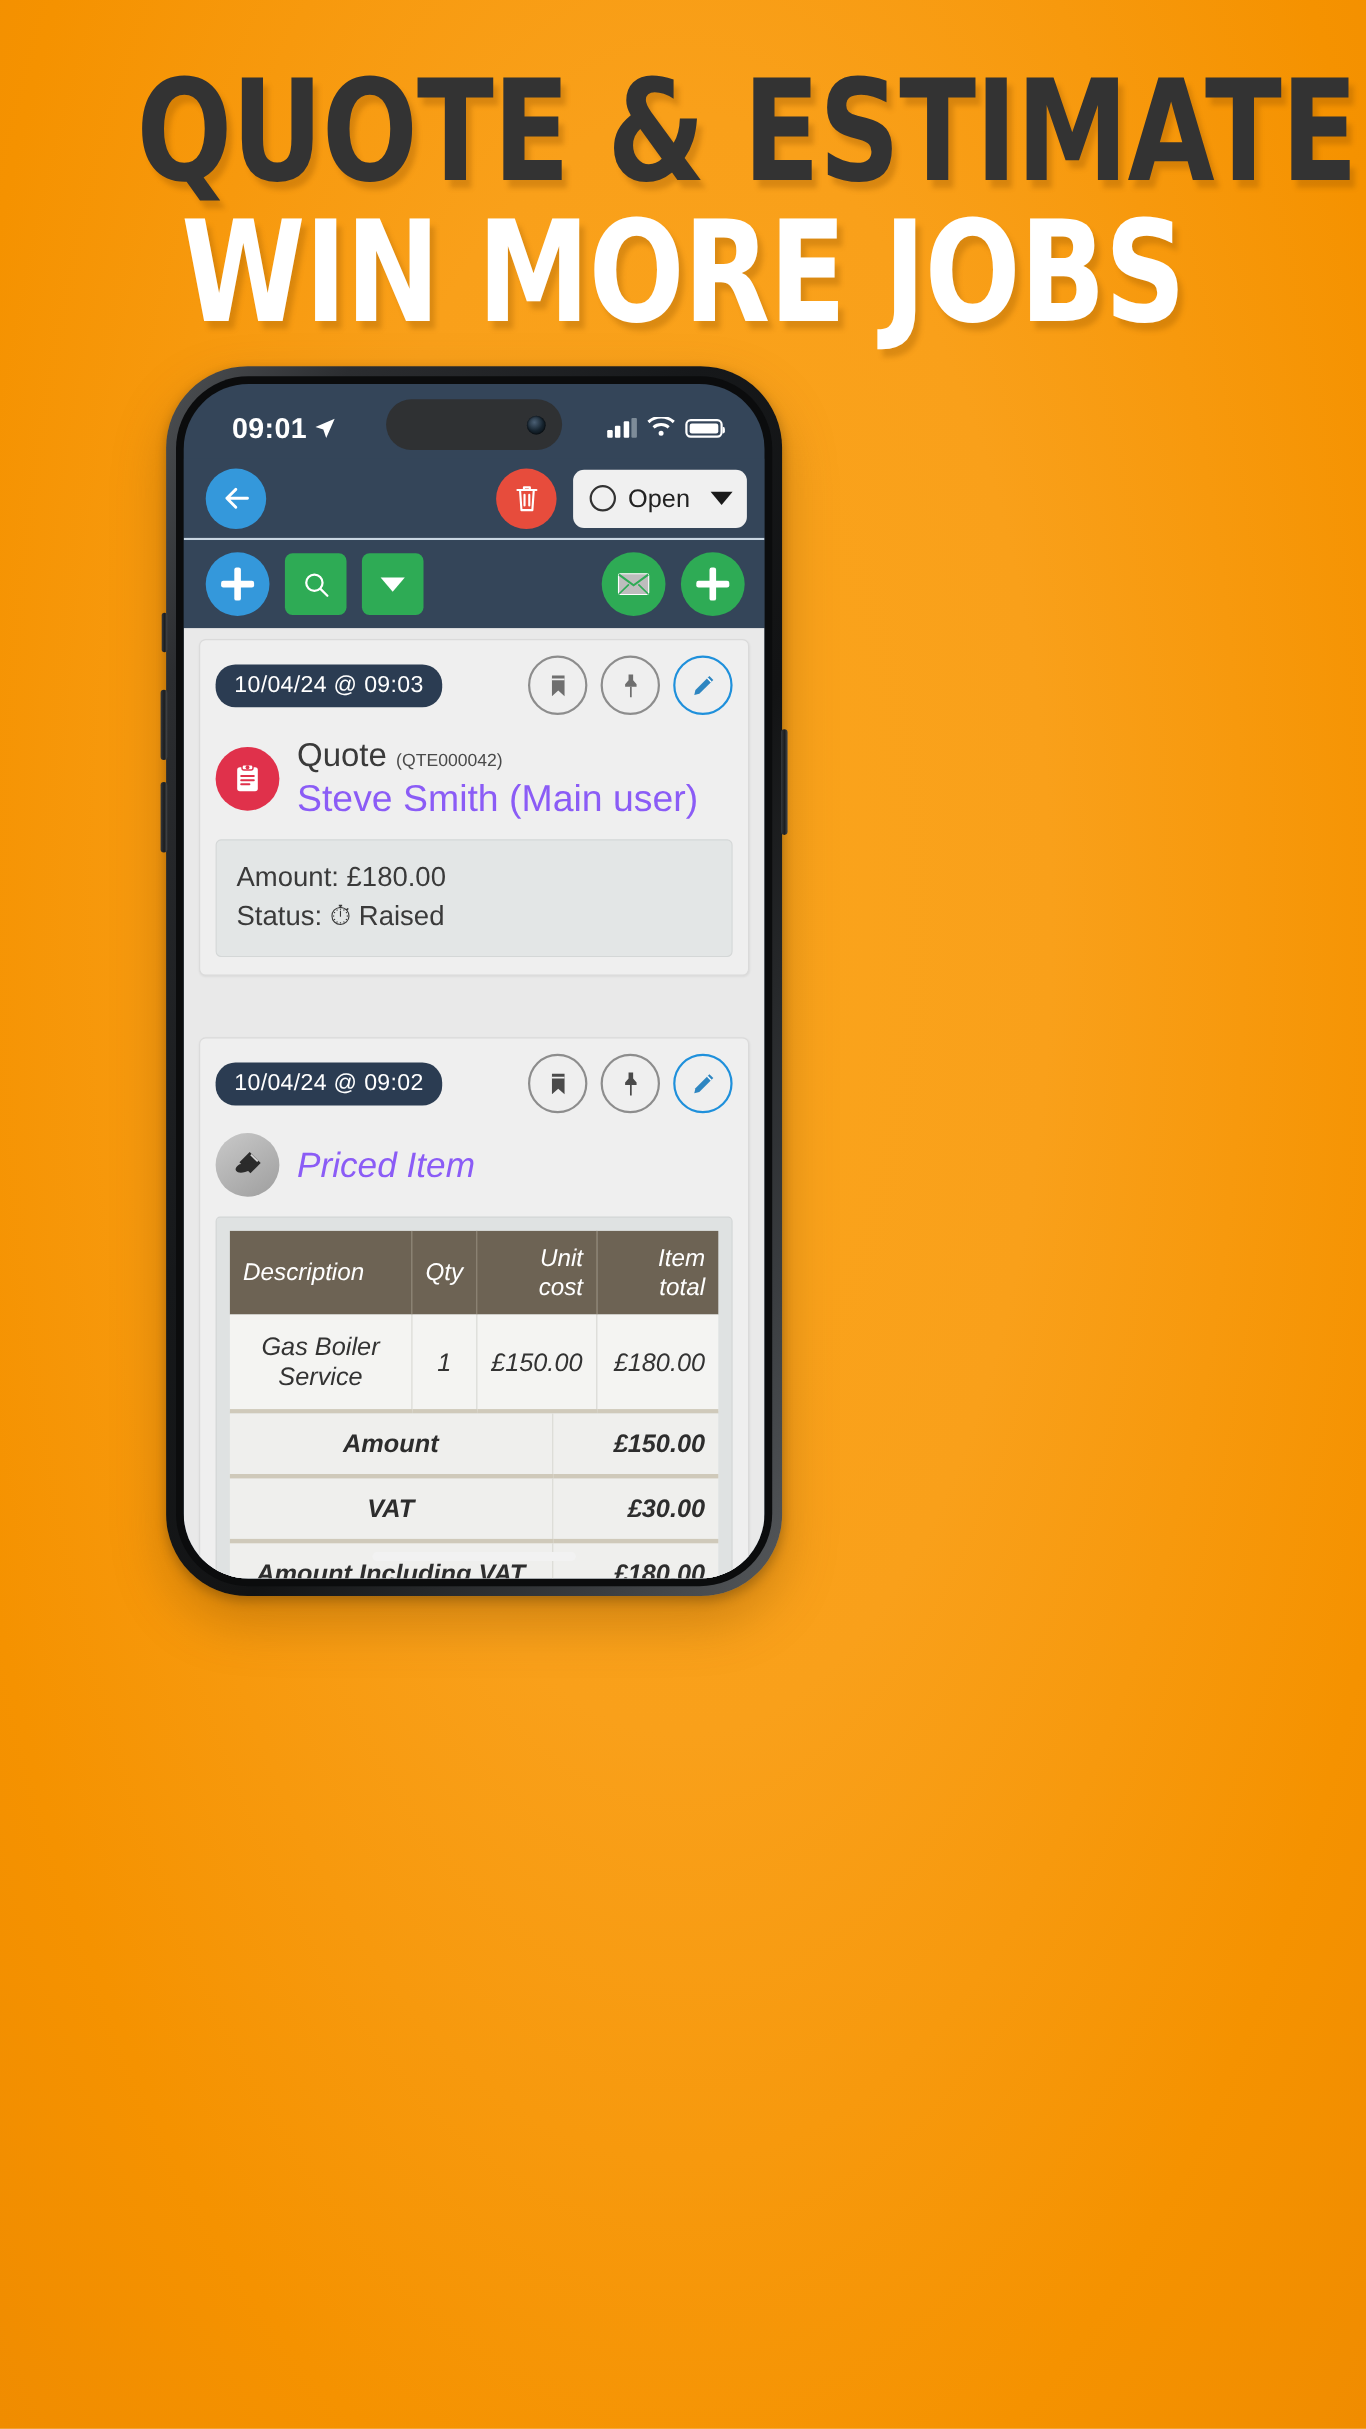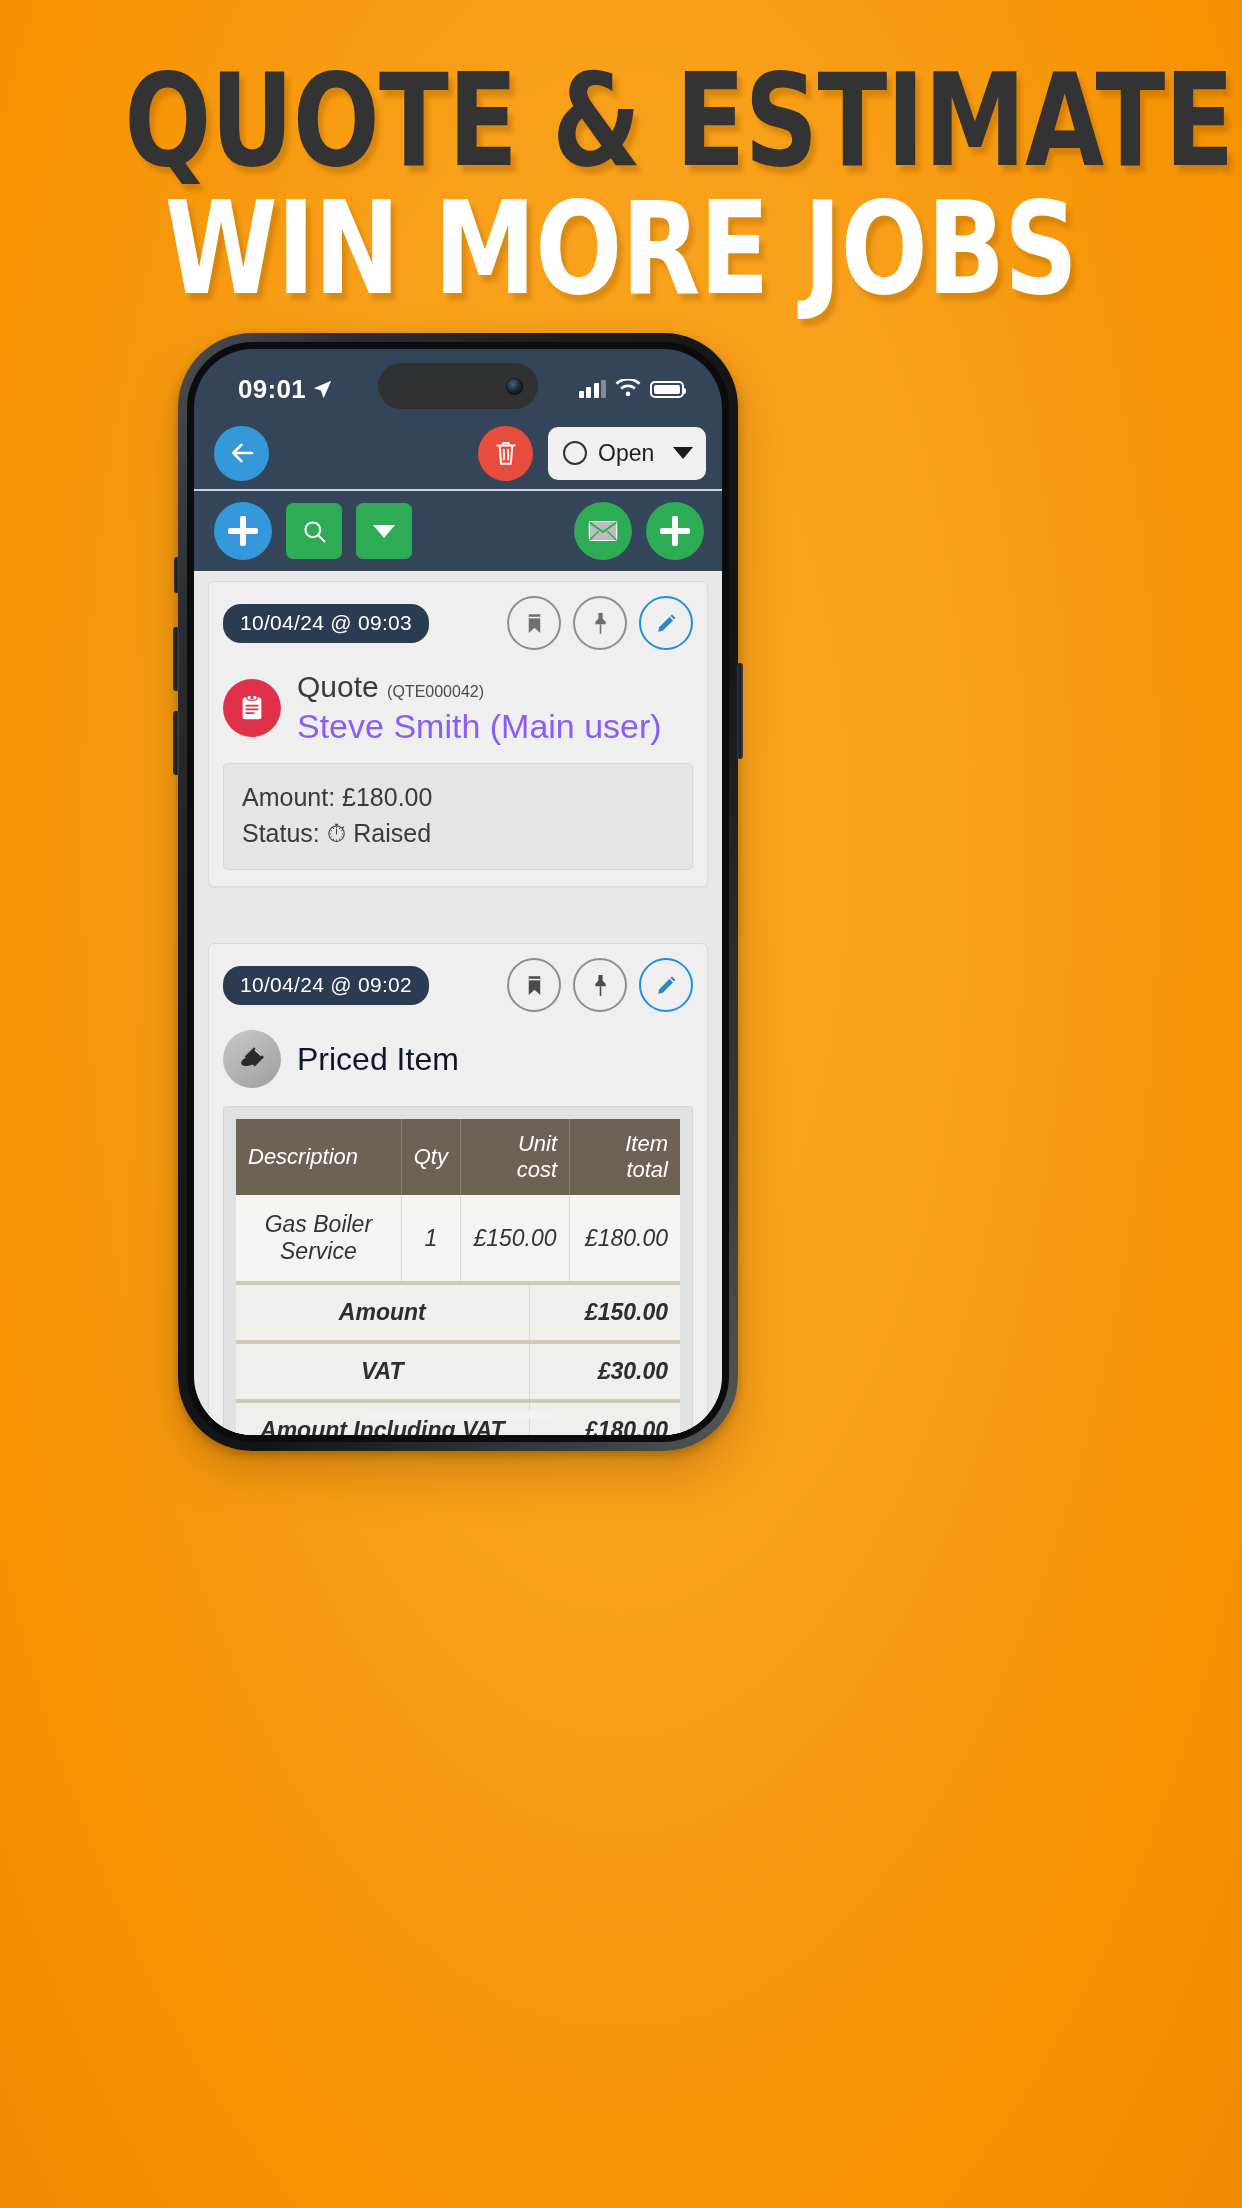--- a/index.html
+++ b/index.html
@@ -35,21 +35,21 @@
   .hl-2 {
     font-size: 128px;
     color: #FFFFFF;
     text-shadow: 6px 7px 5px rgba(150,85,0,0.30);
     margin-top: 10px;
   }
 
   
   .phone {
     position: absolute;
-    left: 178px;
+    left: 151px;
     top: 333px;
     width: 560px;
     height: 1118px;
     border-radius: 74px;
     background: linear-gradient(120deg,#4e5154 0%,#2b2d30 14%,#16181a 40%,#121314 60%,#3a3d40 86%,#55585b 100%);
     box-shadow: 0 22px 46px rgba(120,70,0,0.34), 0 4px 10px rgba(0,0,0,0.25);
     padding: 9px;
   }
   .phone-inner {
     width: 100%; height: 100%;
@@ -265,21 +265,21 @@
     border: 1px solid #d4d7d7;
     border-radius: 5px;
     margin-top: 16px;
     padding: 16px 18px 18px 18px;
     color: #3a3a3a;
     font-size: 25px;
     line-height: 1.42;
   }
 
   .priced-title {
-    font-size: 32px; color: #0f172a;
+    font-size: 32px; color: #8b5cf6; font-style: italic;
   }
 
   
   .tbl-wrap {
     margin-top: 18px;
     background: #dfe2e2;
     border: 1px solid #d2d5d5;
     border-radius: 4px;
     padding: 12px;
   }

